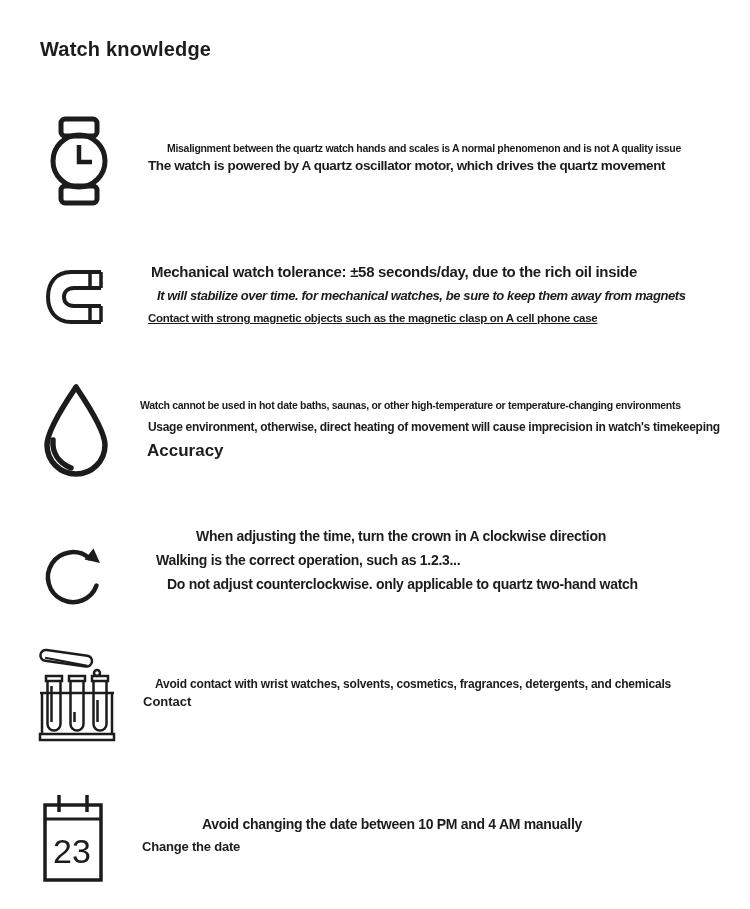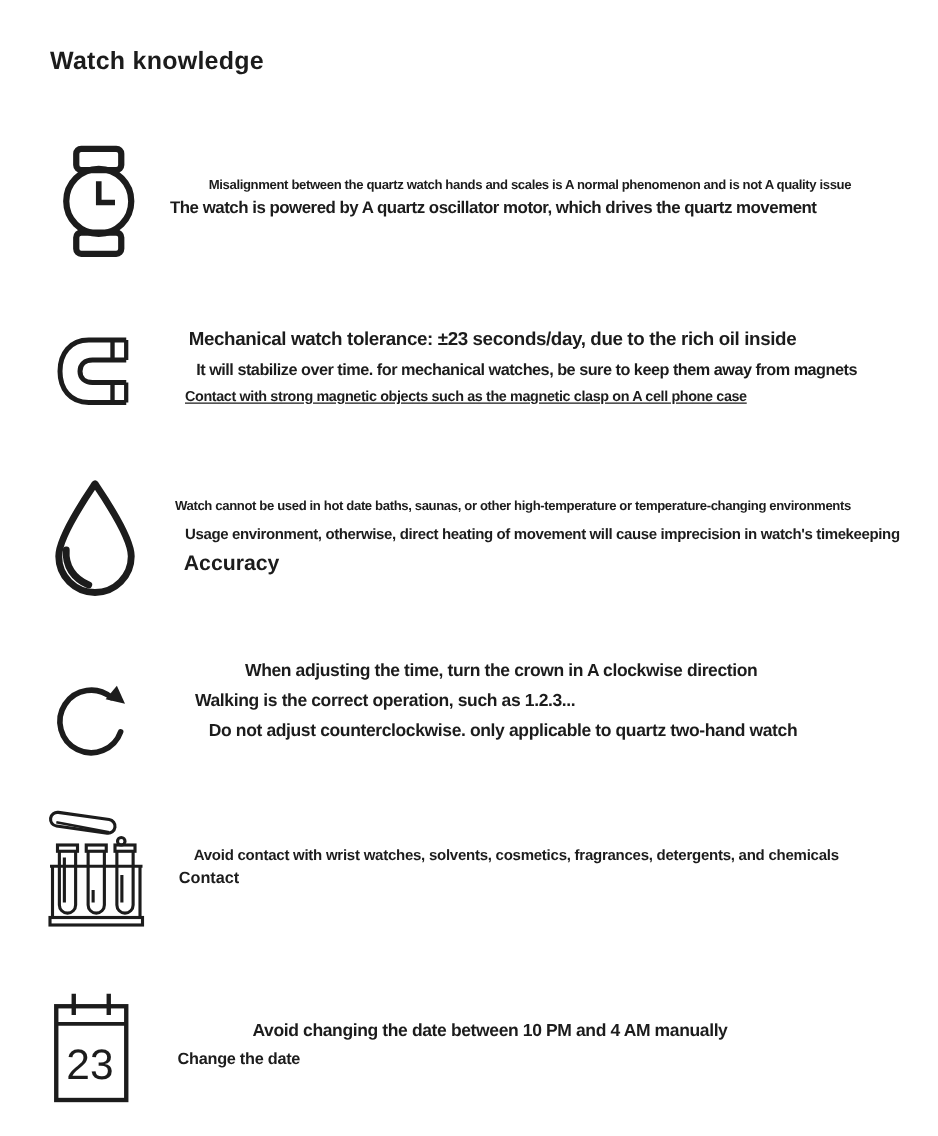--- a/index.html
+++ b/index.html
@@ -35,25 +35,25 @@
   .icon svg { display: block; }
   .line {
     position: absolute;
     font-weight: 700;
     white-space: nowrap;
     line-height: 1.2;
   }
   
   .icon-s1 { left: 45px; top: 116px; }
   .s1l1 { left: 167px; top: 142px; font-size: 10.5px; letter-spacing: -0.3px; }
-  .s1l2 { left: 136px; top: 158px; font-size: 13.5px; letter-spacing: -0.4px; text-align: center; }
+  .s1l2 { left: 148px; top: 158px; font-size: 13.5px; letter-spacing: -0.4px; text-align: center; }
   
   .icon-s2 { left: 43px; top: 269px; }
   .s2l1 { left: 151px; top: 263px; font-size: 15px; letter-spacing: -0.3px; }
-  .s2l2 { left: 157px; top: 288px; font-size: 13px; letter-spacing: -0.4px; }
+  .s2l2 { left: 157px; top: 288px; font-size: 13px; letter-spacing: -0.4px; font-style: italic; }
   .s2l3 { left: 148px; top: 312px; font-size: 11.5px; letter-spacing: -0.3px; text-decoration: underline; }
   
   .icon-s3 { left: 40px; top: 383px; }
   .s3l1 { left: 140px; top: 399px; font-size: 10.5px; letter-spacing: -0.3px; }
   .s3l2 { left: 148px; top: 420px; font-size: 12px; letter-spacing: -0.3px; }
   .s3l3 { left: 147px; top: 441px; font-size: 17px; letter-spacing: 0; }
   
   .icon-s4 { left: 43px; top: 527px; }
   .s4l1 { left: 196px; top: 528px; font-size: 14px; letter-spacing: -0.3px; }
   .s4l2 { left: 156px; top: 552px; font-size: 14px; letter-spacing: -0.3px; }
@@ -93,21 +93,21 @@
   </div>
 
   <div>
     <span class="icon icon-s2">
       <svg width="60" height="56" viewBox="0 0 60 56" fill="none" stroke="#1c1c1c" stroke-width="4">
         <path d="M58 3 H28 C13 3 5 14 5 28 C5 42 13 53 28 53 H58"></path>
         <path d="M58 19 H31 C25 19 21 22.5 21 28 C21 33.5 25 37 31 37 H58"></path>
         <path d="M58 3 V19 M58 37 V53 M47 3 V19 M47 37 V53" stroke-width="3.5"></path>
       </svg>
     </span>
-    <div class="line s2l1">Mechanical watch tolerance: ±23 seconds/day, due to the rich oil inside</div>
+    <div class="line s2l1">Mechanical watch tolerance: ±58 seconds/day, due to the rich oil inside</div>
     <div class="line s2l2">It will stabilize over time. for mechanical watches, be sure to keep them away from magnets</div>
     <div class="line s2l3">Contact with strong magnetic objects such as the magnetic clasp on A cell phone case</div>
   </div>
 
   <div>
     <span class="icon icon-s3">
       <svg width="72" height="96" viewBox="0 0 72 96" fill="none" stroke="#1c1c1c" stroke-width="5.5">
         <path d="M36 4 C30 13 7 46 7 62 C7 78 20 91 36 91 C52 91 65 78 65 62 C65 46 42 13 36 4 Z" stroke-linejoin="round"></path>
         <path d="M13 57 C12 70 19 80 31 85" stroke-linecap="round"></path>
       </svg>

